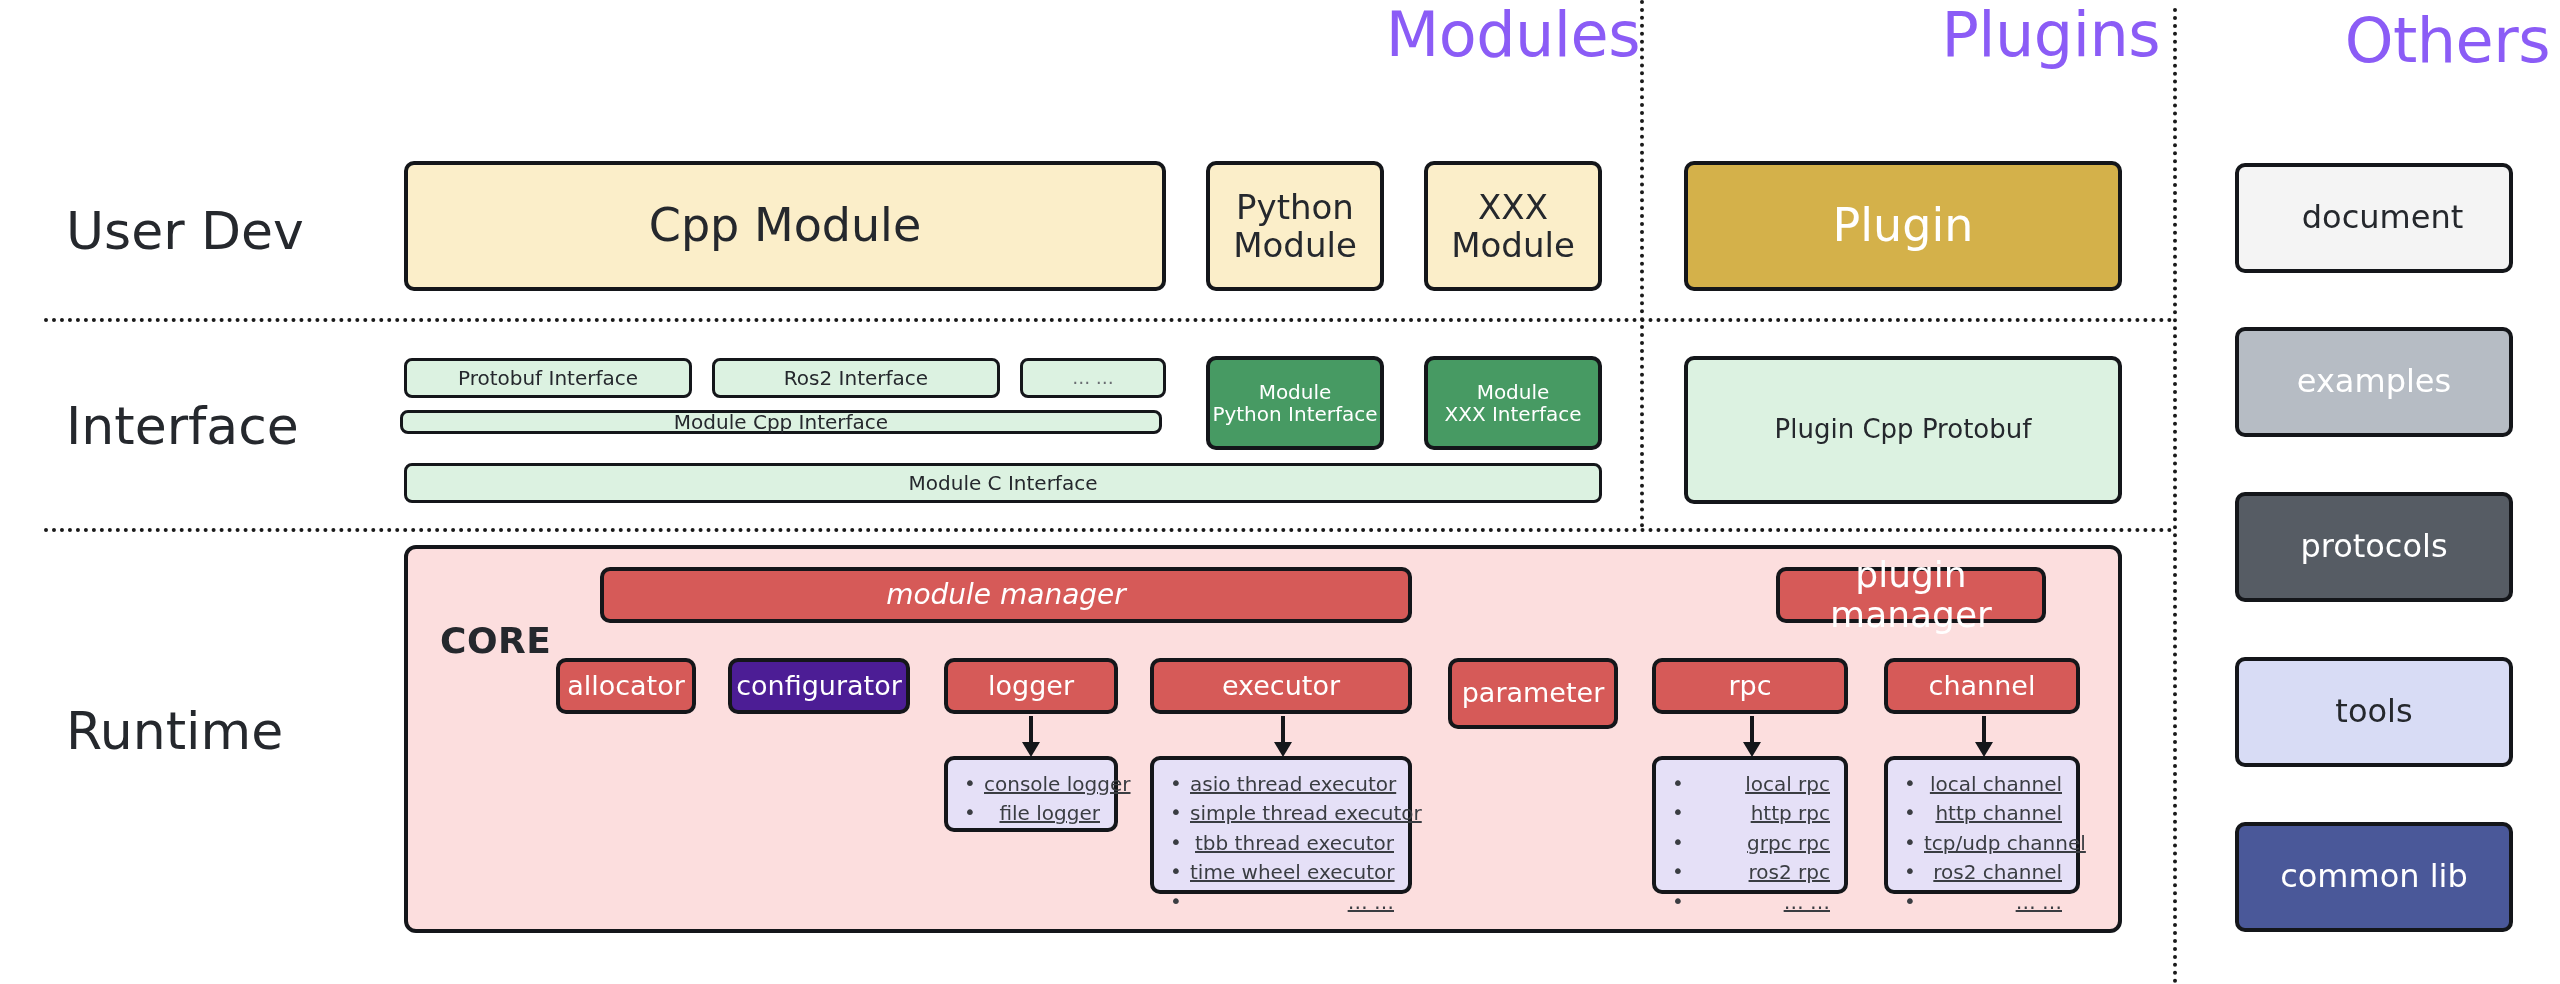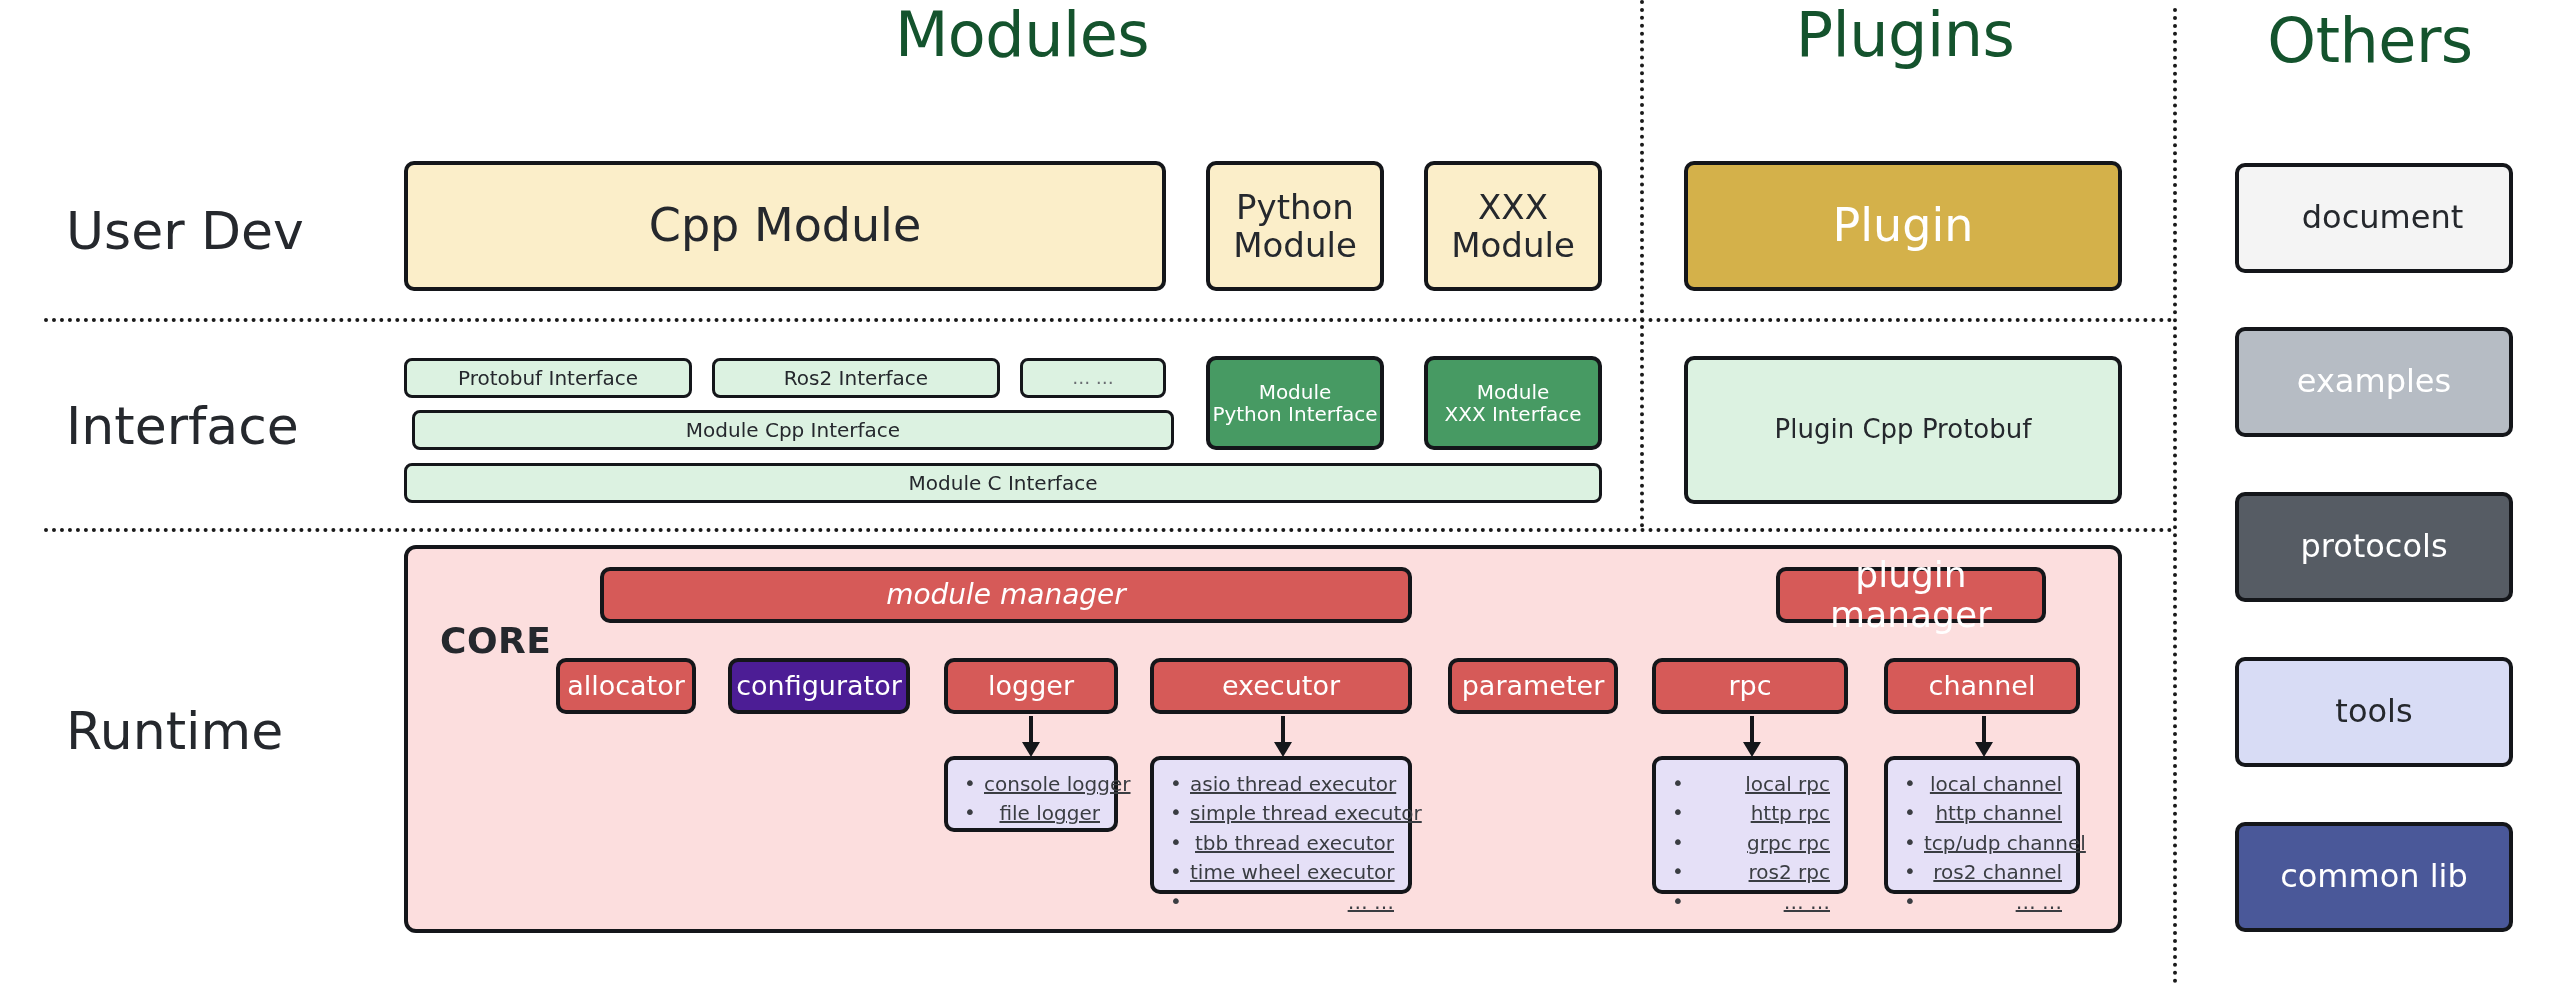--- a/index.html
+++ b/index.html
@@ -9,23 +9,23 @@
     font-family: "DejaVu Sans", sans-serif;
     overflow: hidden;
   }
   #stage { position: relative; width: 2560px; height: 984px; }
 
   .abs { position: absolute; text-align: right; }
 
   
   .col-title {
     font-size: 62px;
-    color: #14532d;
+    color: #8b5cf6;
     font-weight: 400;
-    text-align: center;
+    text-align: right;
     line-height: 1;
     letter-spacing: -0.5px;
   }
 
   
   .row-label {
     font-size: 52px;
     color: #25282d;
     font-weight: 400;
     line-height: 1;
@@ -136,21 +136,21 @@
   <div class="abs node sm" style="left:404px; top:358px; width:288px; height:40px; background:#dcf2e1; font-size:20px;">
     <span>Protobuf Interface</span>
   </div>
   <div class="abs node sm" style="left:712px; top:358px; width:288px; height:40px; background:#dcf2e1; font-size:20px;">
     <span>Ros2 Interface</span>
   </div>
   <div class="abs node sm" style="left:1020px; top:358px; width:146px; height:40px; background:#dcf2e1; font-size:18px; color:#6a6d72;">
     <span>… …</span>
   </div>
 
-  <div class="abs node sm" style="left:412px; top:410px; width:762px; height:40px; background:#dcf2e1; font-size:20px;">
+  <div class="abs node sm" style="left:400px; top:410px; width:762px; height:24px; background:#dcf2e1; font-size:20px;">
     <span>Module Cpp Interface</span>
   </div>
 
   <div class="abs node sm" style="left:404px; top:463px; width:1198px; height:40px; background:#dcf2e1; font-size:20px;">
     <span>Module C Interface</span>
   </div>
 
   <div class="abs node t-light" style="left:1206px; top:356px; width:178px; height:94px; background:#479a63; font-size:20px; flex-direction:column; border-width:4px;">
     <span>Module</span>
     <span>Python Interface</span>
@@ -183,21 +183,21 @@
   </div>
   <div class="abs node t-light" style="left:728px; top:658px; width:182px; height:56px; background:#4c1d95; font-size:27px;">
     <span>configurator</span>
   </div>
   <div class="abs node t-light" style="left:944px; top:658px; width:174px; height:56px; background:#d65a58; font-size:27px;">
     <span>logger</span>
   </div>
   <div class="abs node t-light" style="left:1150px; top:658px; width:262px; height:56px; background:#d65a58; font-size:27px;">
     <span>executor</span>
   </div>
-  <div class="abs node t-light" style="left:1448px; top:658px; width:170px; height:56px; background:#d65a58; font-size:27px;">
+  <div class="abs node t-light" style="left:1448px; top:658px; width:170px; height:71px; background:#d65a58; font-size:27px;">
     <span>parameter</span>
   </div>
   <div class="abs node t-light" style="left:1652px; top:658px; width:196px; height:56px; background:#d65a58; font-size:27px;">
     <span>rpc</span>
   </div>
   <div class="abs node t-light" style="left:1884px; top:658px; width:196px; height:56px; background:#d65a58; font-size:27px;">
     <span>channel</span>
   </div>
 
   <div class="abs arrow-down" style="left:1016px; top:714px;">

